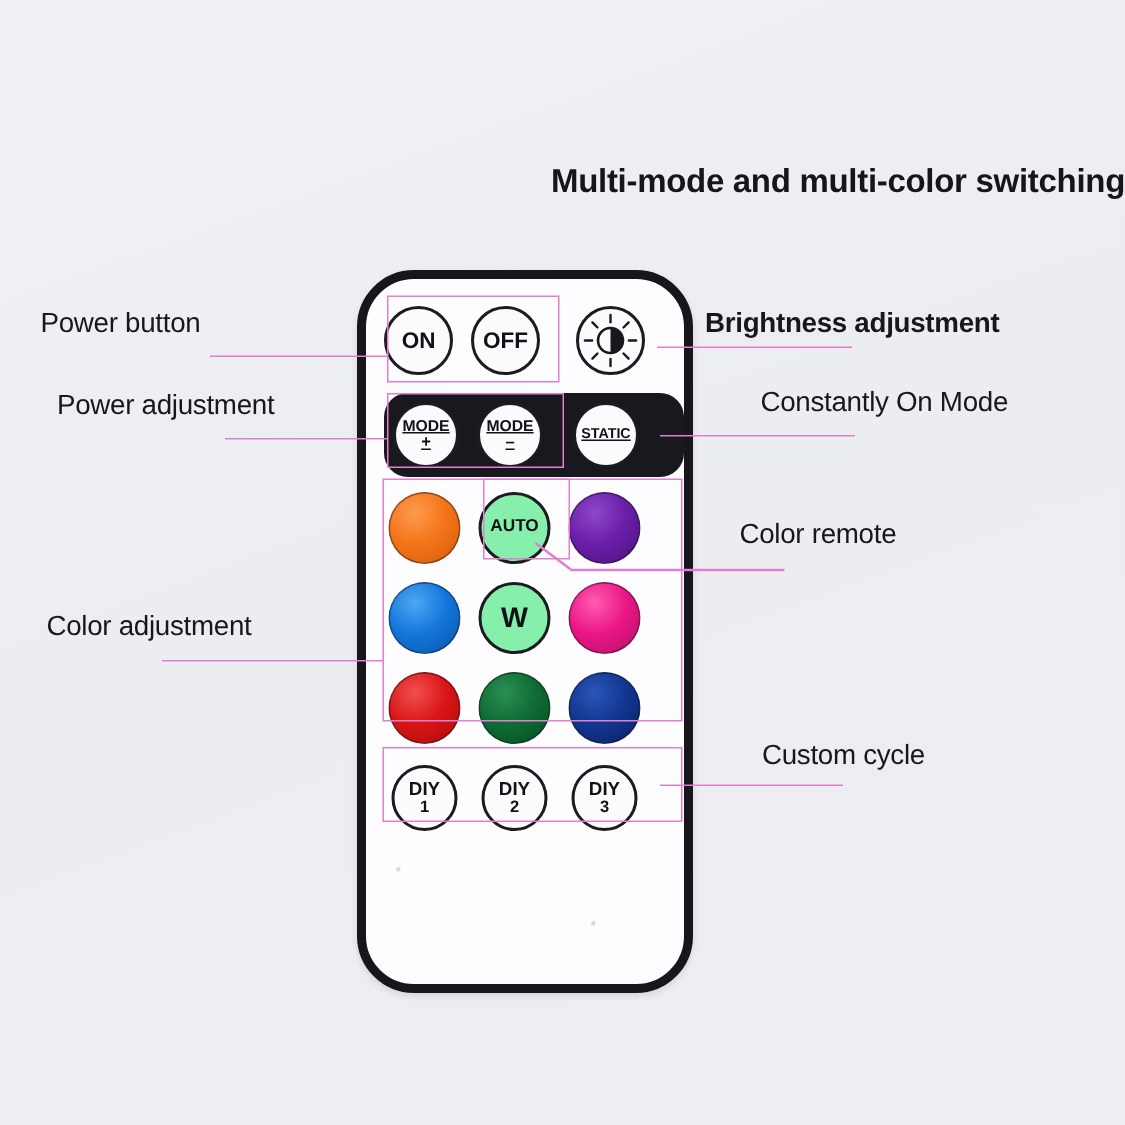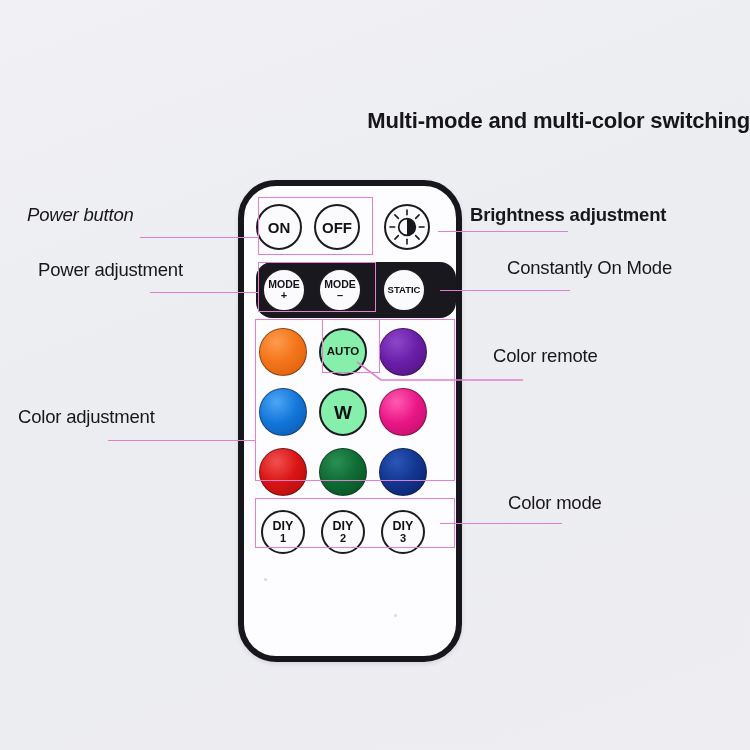--- a/index.html
+++ b/index.html
@@ -73,21 +73,21 @@
     display: flex;
     flex-direction: column;
     align-items: center;
     justify-content: center;
     font-weight: bold;
     color: #111116;
     line-height: 1.0;
     flex: 0 0 auto;
   }
   .btn.lg { width: 46px; height: 46px; font-size: 15px; }
-  .btn.md { width: 44px; height: 44px; font-size: 10.5px; }
+  .btn.md { width: 44px; height: 44px; font-size: 10.5px; text-decoration: underline; }
   .btn.color { width: 48px; height: 48px; border: 1.5px solid rgba(20,20,25,0.45); }
   .btn.diy { width: 44px; height: 44px; font-size: 12.5px; }
 
   .btn .sub { font-size: 11px; margin-top: 1px; }
   .btn .l2 { font-size: 11px; margin-top: 0px; }
 
   
   .mode-plate {
     position: absolute;
     left: 12px; top: 76px;
@@ -240,21 +240,21 @@
   <div class="ln" style="left:438px; top:231px; width:130px;"></div>
 
   <div class="ln" style="left:440px; top:290px; width:130px;"></div>
 
   <svg class="ln-diag" style="left:355px; top:360px; width:170px; height:25px;" viewBox="0 0 170 25">
     <path d="M2 2 L26 20 L168 20" fill="none" stroke="#e27ed0" stroke-width="1.6"></path>
   </svg>
 
   <div class="ln" style="left:440px; top:523px; width:122px;"></div>
 
-  <div class="lbl" style="left:27px; top:204px;font-style:italic;">Power button</div>
+  <div class="lbl" style="left:27px; top:204px;">Power button</div>
   <div class="lbl" style="left:38px; top:259px;">Power adjustment</div>
-  <div class="lbl" style="left:18px; top:406px;text-align:right;">Color adjustment</div>
+  <div class="lbl" style="left:31px; top:406px;text-align:right;">Color adjustment</div>
   <div class="lbl" style="left:470px; top:204px;font-weight:bold;">Brightness adjustment</div>
   <div class="lbl" style="left:507px; top:257px;">Constantly On Mode</div>
   <div class="lbl" style="left:493px; top:345px;">Color remote</div>
-  <div class="lbl" style="left:508px; top:492px;">Color mode</div>
+  <div class="lbl" style="left:508px; top:492px;">Custom cycle</div>
 
 </div>
 
 </body></html>

